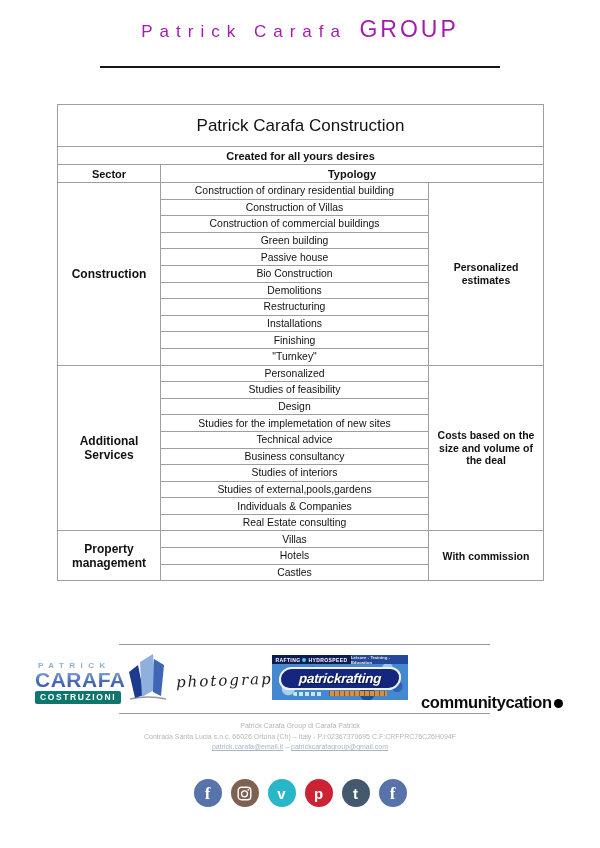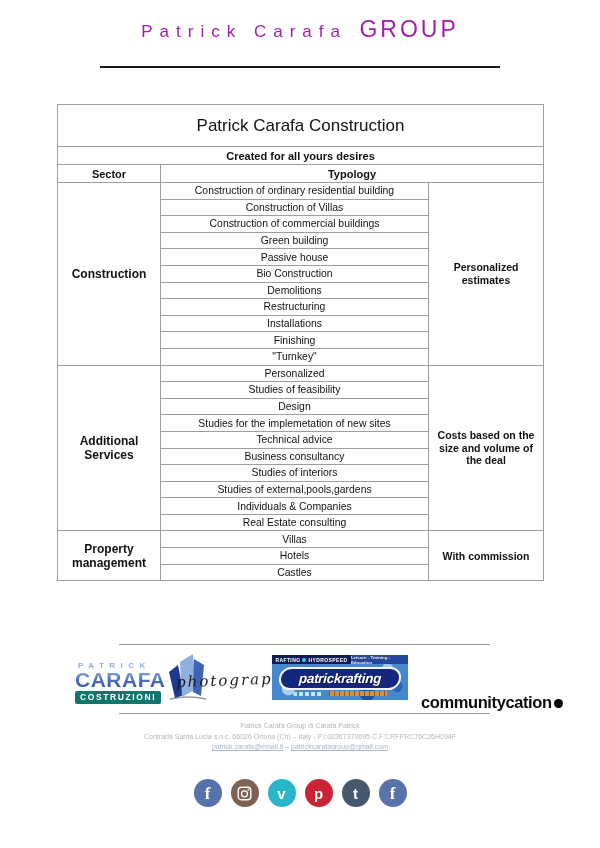--- a/index.html
+++ b/index.html
@@ -23,21 +23,21 @@
   .sector-cell   { font-weight:bold; font-size:12px; padding:0 6px; }
   .note-cell     { font-weight:bold; font-size:10.5px; padding:0 8px; line-height:1.18; }
 
   
   .rule { position:absolute; left:119px; width:371px; height:1px; background:#999; }
   .rule-top { top:644px; }
   .rule-bottom { top:713px; }
 
   
   .carafa-logo { position:absolute; left:35px; top:652px; display:flex; align-items:flex-end; }
-  .carafa-text { display:flex; flex-direction:column; align-items:flex-start;margin-left:40px; }
+  .carafa-text { display:flex; flex-direction:column; align-items:flex-start; }
   .carafa-patrick { font-size:8px; font-weight:bold; letter-spacing:5.5px; color:#8fb0d8; margin-left:3px; }
   .carafa-name { font-size:21px; font-weight:800; letter-spacing:.5px; line-height:.95;
                  background:linear-gradient(180deg,#93abd9 0%,#4a6cb8 55%,#35539e 100%);
                  -webkit-background-clip:text; background-clip:text; color:transparent; }
   .carafa-costruzioni { margin-top:1px; background:#0f766e; color:#fff; font-size:8.5px; font-weight:bold;
                         letter-spacing:1.6px; padding:1.5px 5px 2px 5px; border-radius:2px; }
   .carafa-building { margin-left:2px; margin-bottom:2px; }
 
   
   .photographia { position:absolute; left:176px; top:671px; font-family:"DejaVu Serif", serif; font-style:italic;

